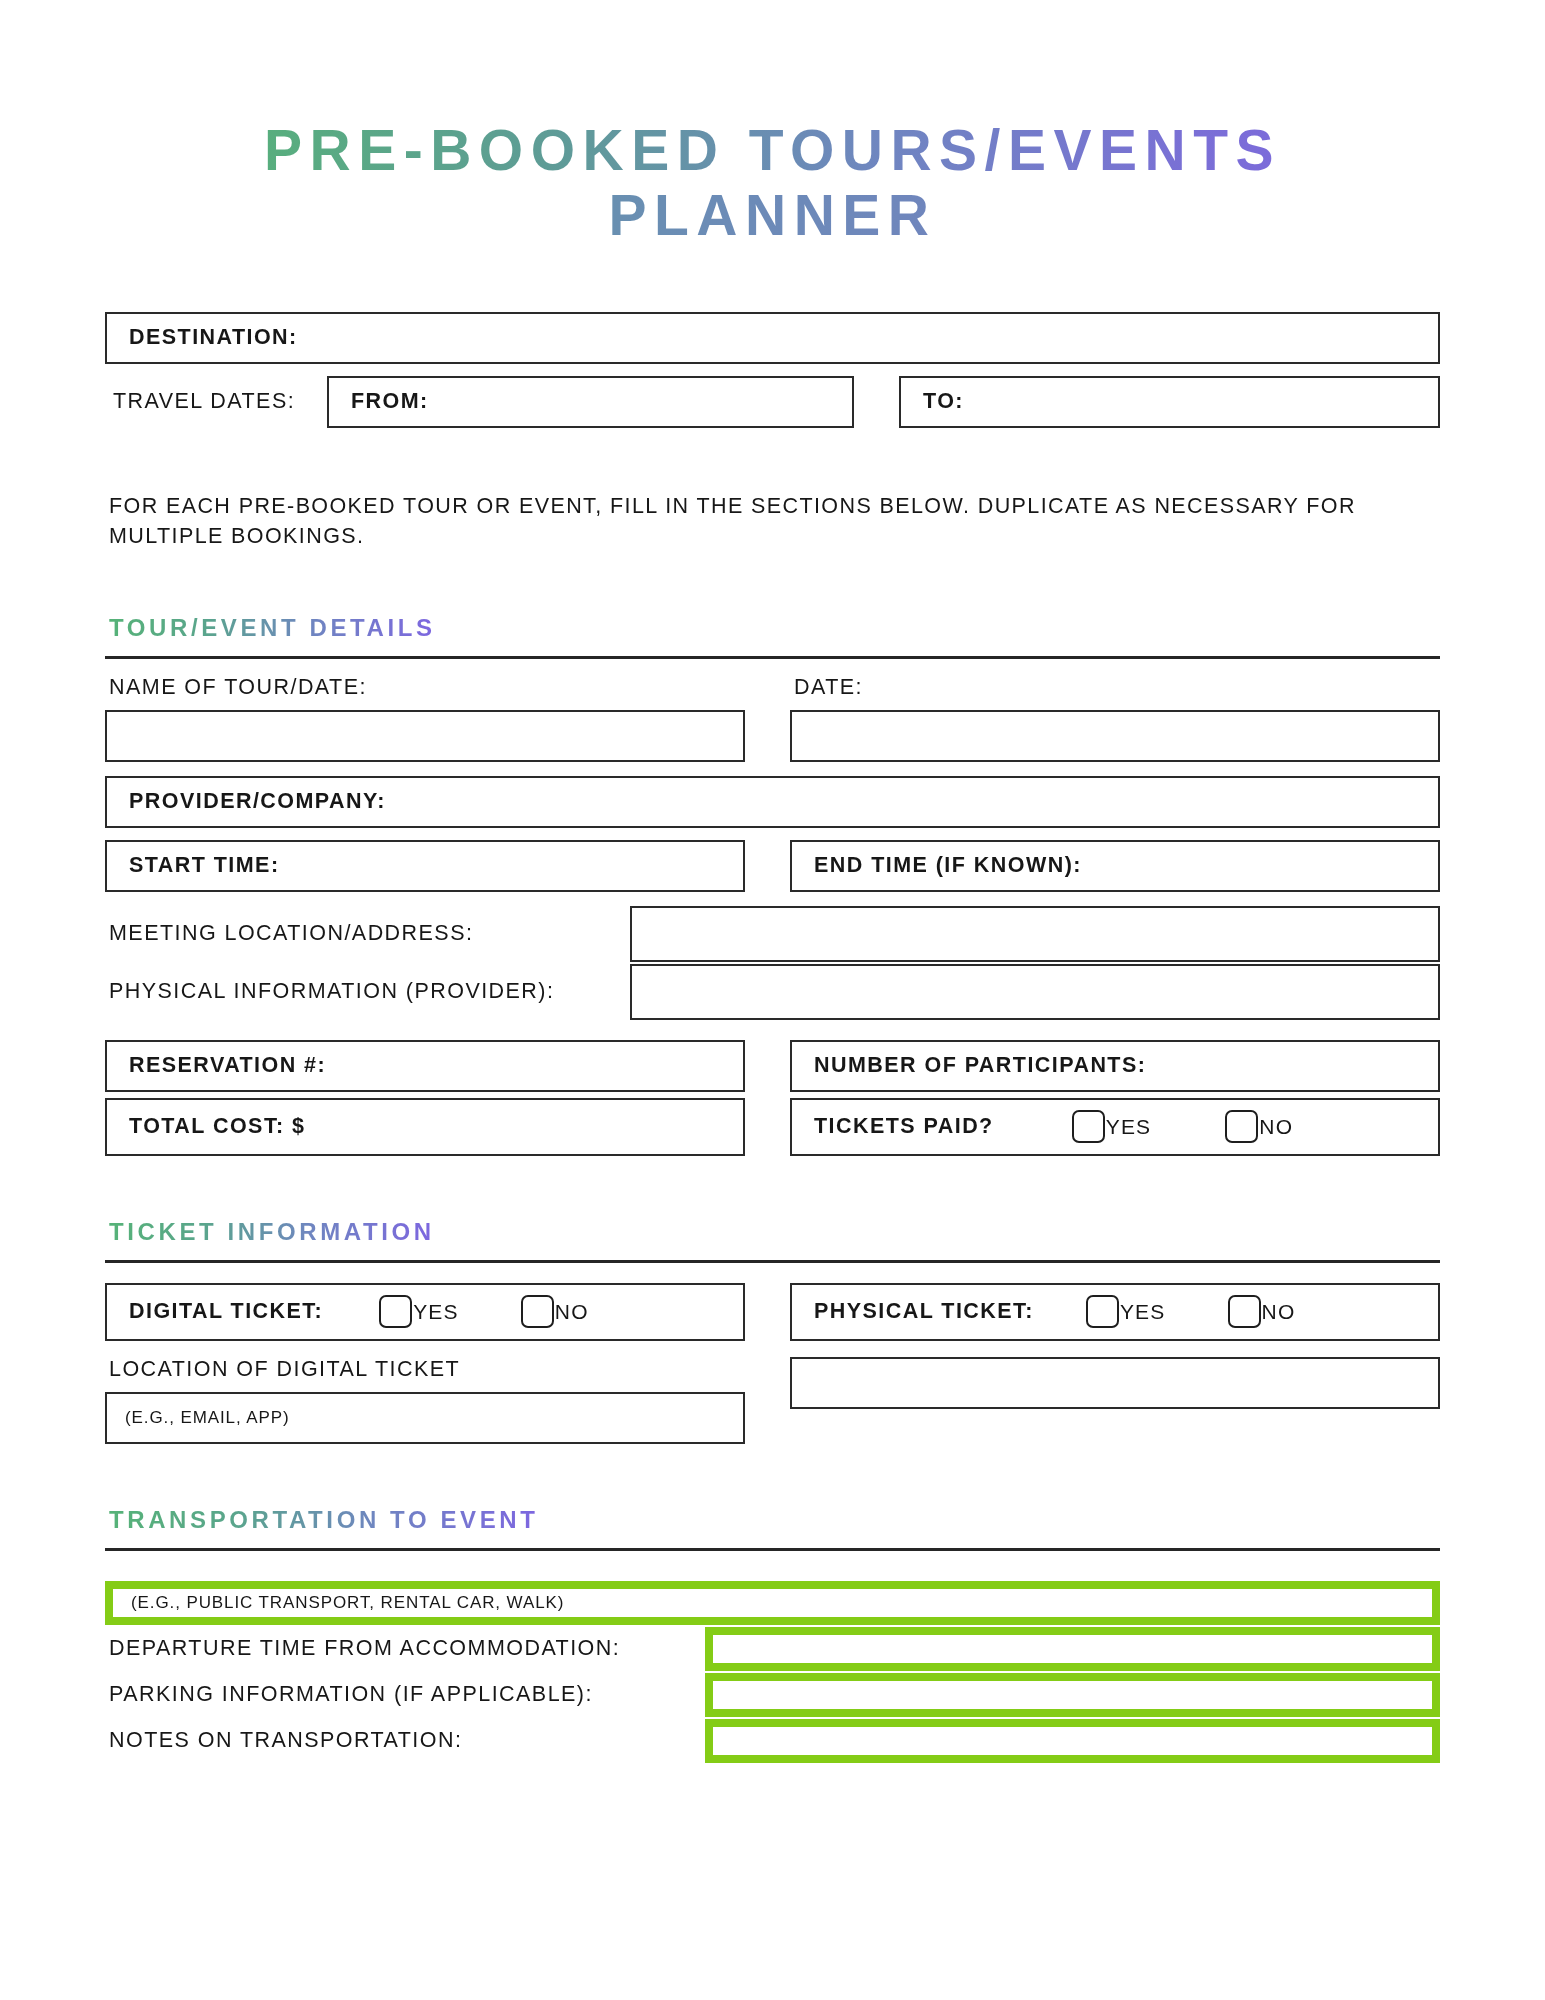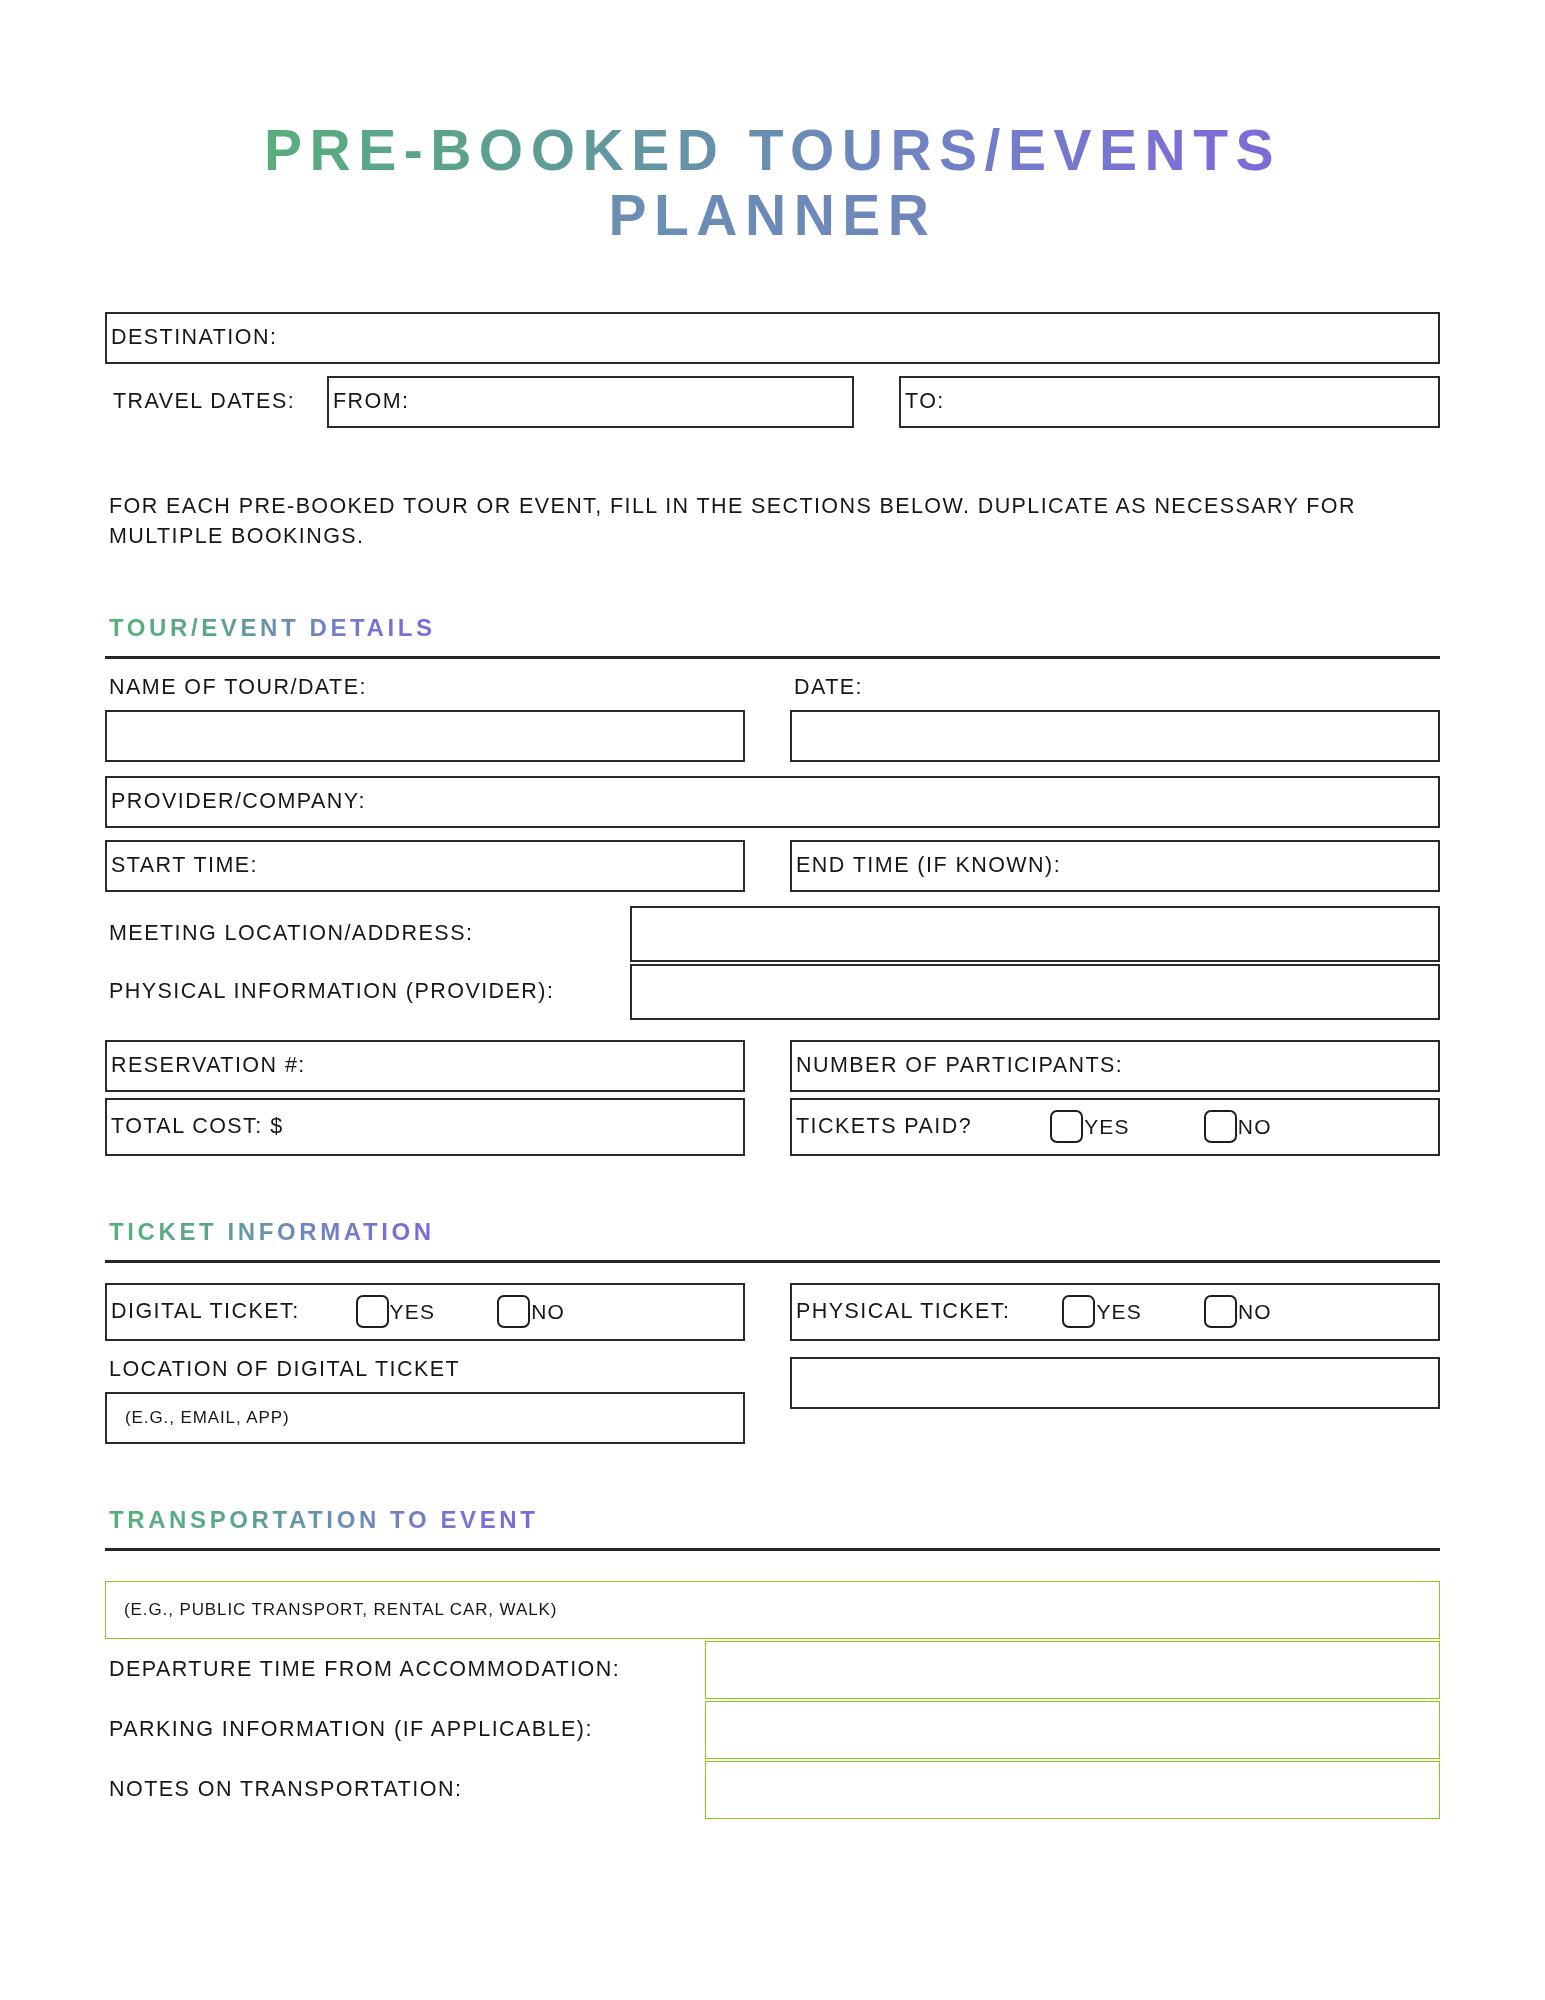--- a/index.html
+++ b/index.html
@@ -37,22 +37,23 @@
   
   .bx {
     border:2px solid #2a2a2a;
     background:#fff;
     display:flex;
     align-items:center;
   }
   .bx-label {
     font-size:21px;
     letter-spacing:1.6px;
-    padding-left:4px;
+    padding-left:22px;
     white-space:nowrap;
+    font-weight:bold;
   }
 
   
   .olabel {
     font-size:21.5px;
     letter-spacing:1.45px;
     font-stretch:condensed;
     white-space:nowrap;
     color:#171717;
   }
@@ -137,21 +138,21 @@
 
   .placeholder {
     font-size:17px;
     letter-spacing:0.9px;
     padding-left:18px;
   }
 
   
   .trans-row { display:flex; align-items:center; }
   .trans-label { width:600px; padding-left:4px; }
-  .trans-box { flex:1; height:58px; border:1px solid #84cc16; display:flex; align-items:center; }
+  .trans-box { flex:1; height:44px; border:8px solid #84cc16; display:flex; align-items:center; }
 </style>
 </head>
 <body>
 
 <div class="page">
 
   <div class="title-wrap">
     <div class="title-line">PRE-BOOKED TOURS/EVENTS</div>
     <div class="title-line second">PLANNER</div>
   </div>

